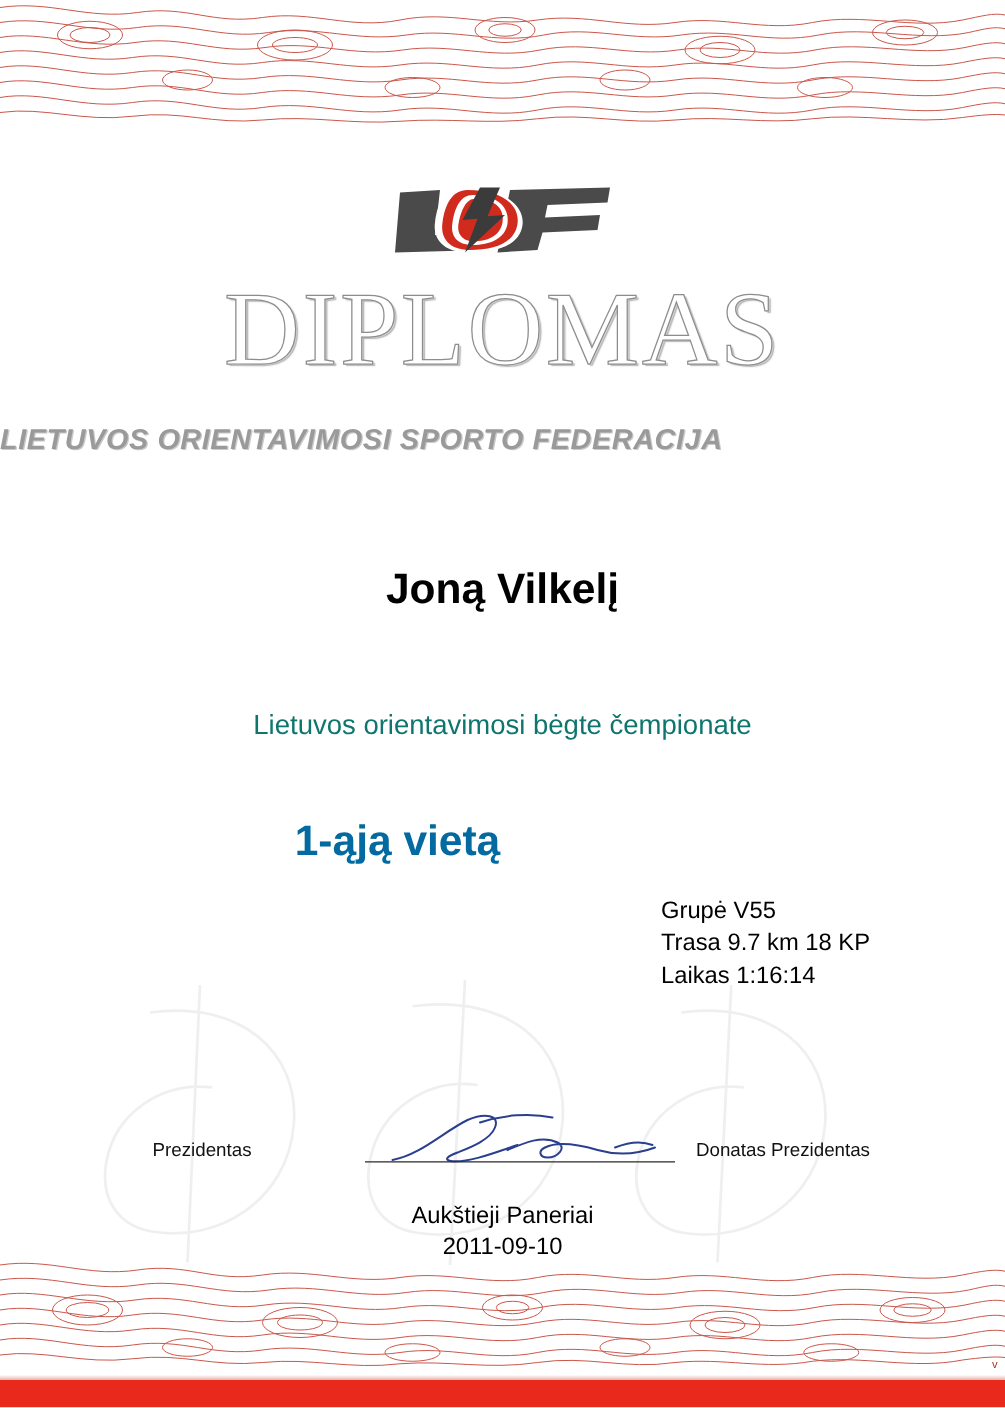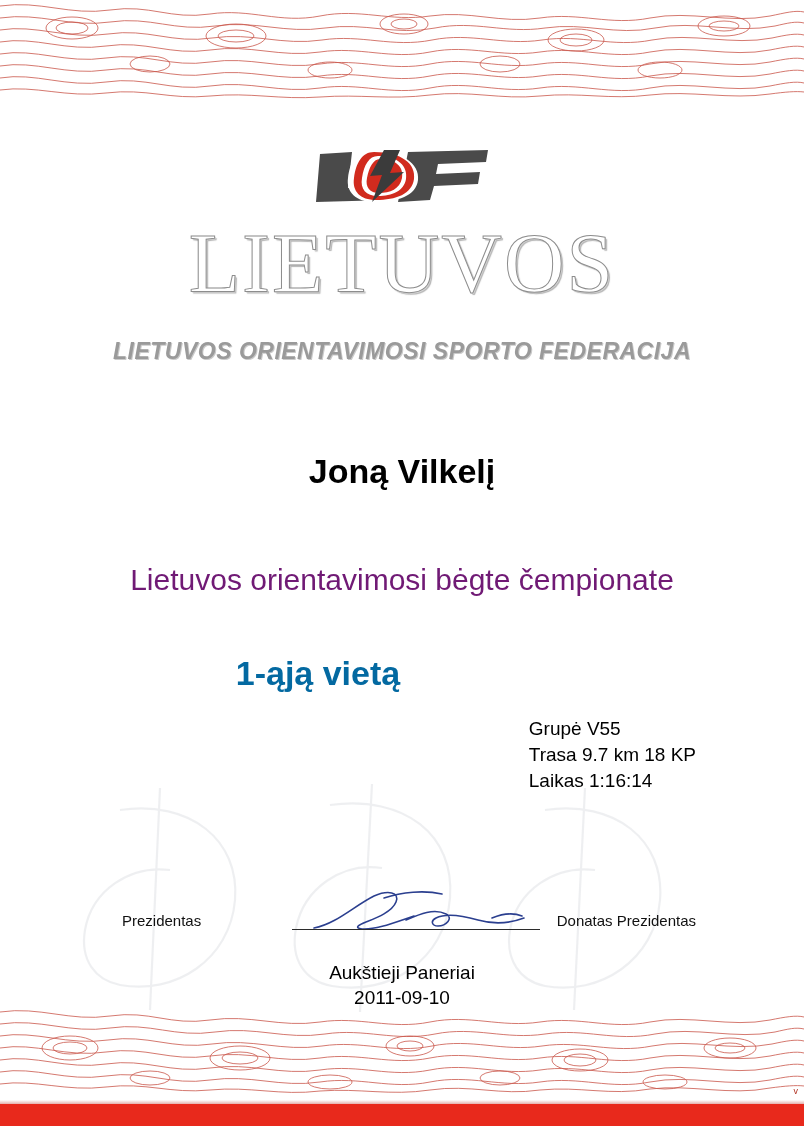--- a/index.html
+++ b/index.html
@@ -83,21 +83,20 @@
     -webkit-text-stroke: 1px #8d8d8d;
     text-shadow:
       1px 1px 0 #d6d6d6,
       2px 2px 1px rgba(120,120,120,0.55);
   }
 
   .fed-line {
     position: absolute;
     left: 0;
     width: 804px;
-    text-align: center;
     font-family: "Liberation Sans", sans-serif;
     font-weight: bold;
     font-style: italic;
     font-size: 23px;
     letter-spacing: 0.5px;
     color: #9a9a9a;
     text-shadow: 1px 1px 0 rgba(150,150,150,0.5);
   }
   .fed-line-1 { top: 338px; }
   .fed-line-2 { top: 376px; }
@@ -112,23 +111,23 @@
     font-weight: bold;
     color: #000000;
   }
 
   .event {
     position: absolute;
     left: 0;
     top: 566px;
     width: 804px;
     text-align: center;
-    font-size: 30px;
+    font-size: 22px;
     line-height: 28px;
-    color: #701a75;
+    color: #0f766e;
   }
 
   .place {
     position: absolute;
     left: 0;
     top: 654px;
     width: 636px;
     text-align: center;
     font-size: 34px;
     font-weight: bold;
@@ -277,21 +276,21 @@
         <path d="M96,4 L176,2 L174,14 L126,16 L124,26 L168,24 L166,36 L122,38 L118,52 L86,54 Z" fill="#4a4a4a"></path>
         <path d="M58,2 C90,2 108,16 106,32 C104,48 86,54 62,54 C44,54 34,44 36,30 C38,14 44,2 58,2 Z" fill="#ffffff"></path>
         <path d="M62,4 C90,4 104,16 102,31 C100,46 84,52 64,52 C48,52 40,43 42,30 C44,15 50,4 62,4 Z" fill="#d12b1e"></path>
         <path d="M66,8 C86,8 96,18 94,31 C92,43 80,48 66,48 C54,48 48,41 50,30 C52,17 57,8 66,8 Z" fill="#ffffff"></path>
         <path d="M68,11 C84,11 92,19 90,30 C88,41 78,45 67,45 C58,45 53,39 55,30 C57,20 61,11 68,11 Z" fill="#d12b1e"></path>
         <path d="M72,2 L58,28 L70,27 L60,54 L92,24 L78,25 L88,2 Z" fill="#3b3b3b"></path>
       </g>
     </svg>
   </div>
 
-  <div class="diploma-title">LIETUVOS</div>
+  <div class="diploma-title">DIPLOMAS</div>
 
   <div class="fed-line fed-line-1">LIETUVOS ORIENTAVIMOSI SPORTO FEDERACIJA</div>
 
   <div class="recipient">Joną Vilkelį</div>
 
   <div class="event">
     <div>Lietuvos orientavimosi bėgte čempionate</div>
   </div>
 
   <div class="place">1-ąją vietą</div>

